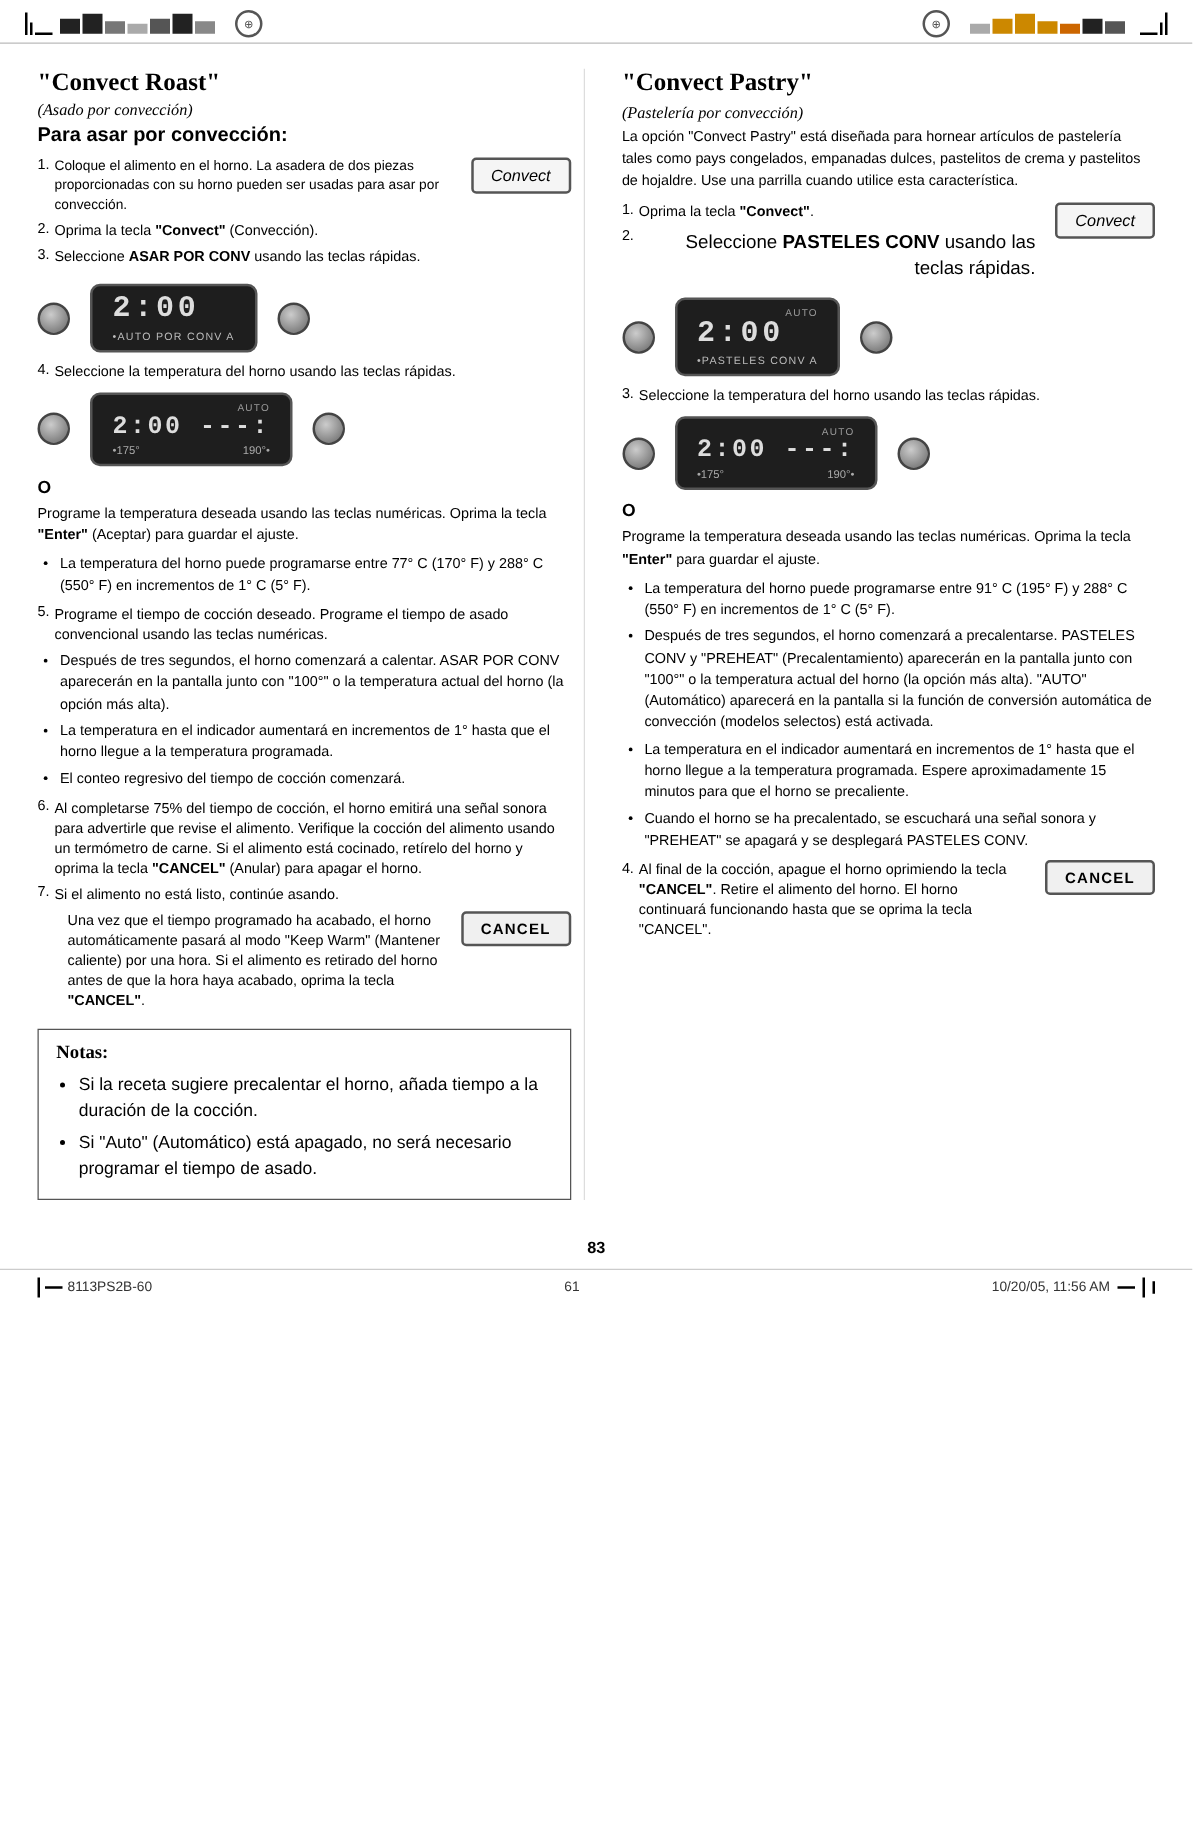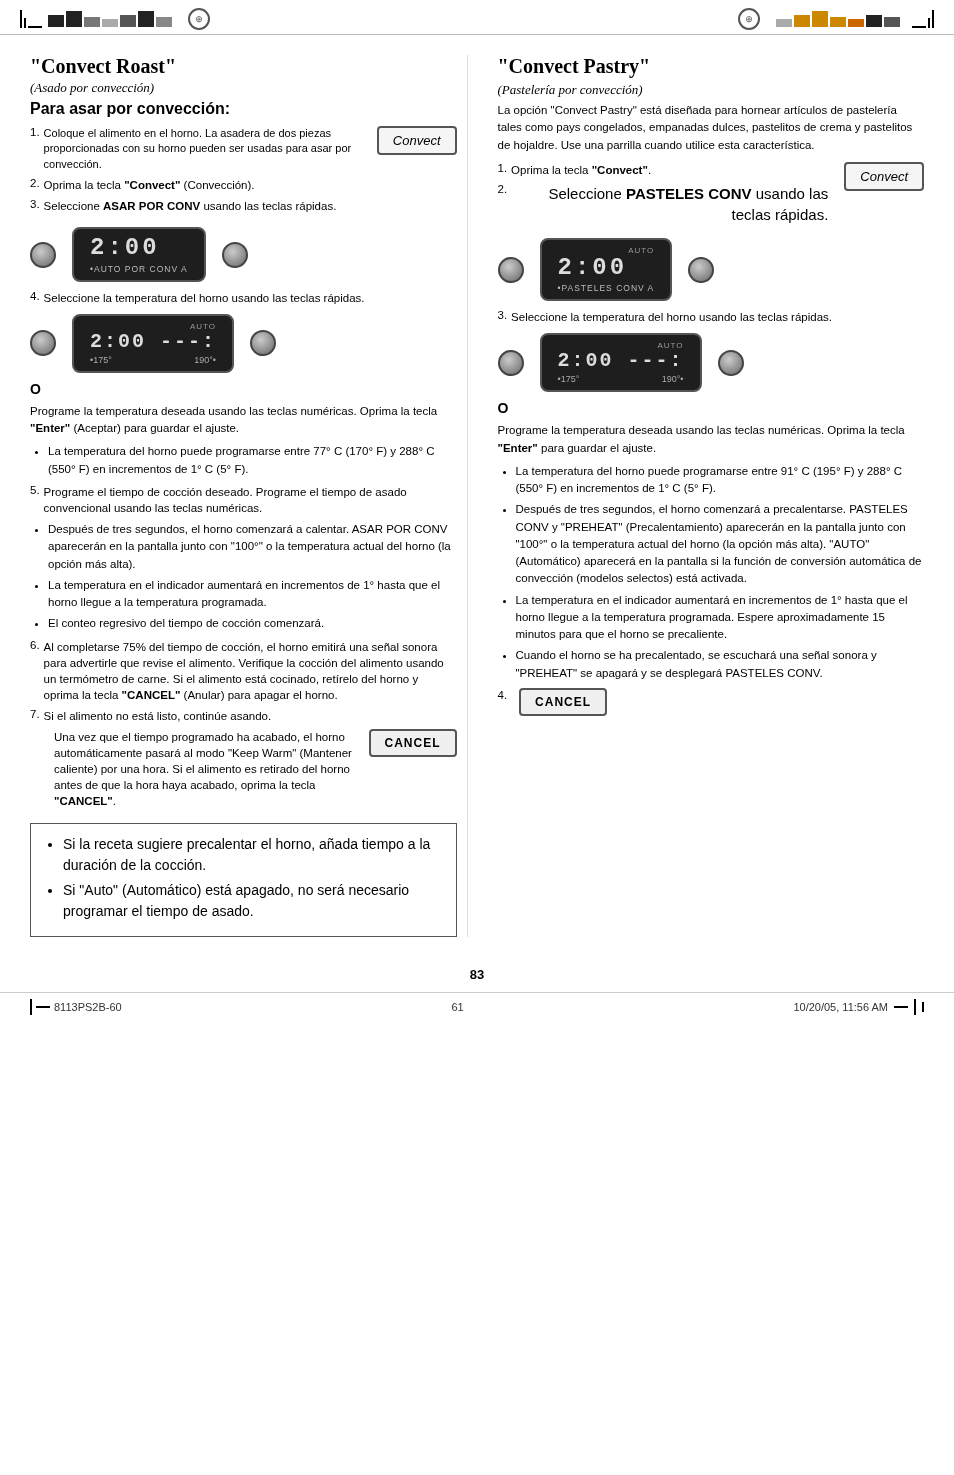--- a/index.html
+++ b/index.html
@@ -311,20 +311,21 @@
     </div>
 
     <div style="margin-bottom:6px; margin-left:24px;">
       <div style="display:flex; align-items:flex-start; gap:8px;">
         <p style="font-size:11.5px; line-height:1.4; flex:1;">Una vez que el tiempo programado ha acabado, el horno automáticamente pasará al modo "Keep Warm" (Mantener caliente) por una hora. Si el alimento es retirado del horno antes de que la hora haya acabado, oprima la tecla <strong>"CANCEL"</strong>.</p>
         <div class="cancel-btn">CANCEL</div>
       </div>
     </div>
 
     <div class="notes-box">
+      <div class="notes-title">Notas:</div>
       <ul class="notes-list">
         <li>Si la receta sugiere precalentar el horno, añada tiempo a la duración de la cocción.</li>
         <li>Si "Auto" (Automático) está apagado, no será necesario programar el tiempo de asado.</li>
       </ul>
     </div>
 
   </div>
 
   <div class="right-column">
 
@@ -384,20 +385,21 @@
     <ul class="bullet-list">
       <li>La temperatura del horno puede programarse entre 91° C (195° F) y 288° C (550° F) en incrementos de 1° C (5° F).</li>
       <li>Después de tres segundos, el horno comenzará a precalentarse. PASTELES CONV y "PREHEAT" (Precalentamiento) aparecerán en la pantalla junto con "100°" o la temperatura actual del horno (la opción más alta). "AUTO" (Automático) aparecerá en la pantalla si la función de conversión automática de convección (modelos selectos) está activada.</li>
       <li>La temperatura en el indicador aumentará en incrementos de 1° hasta que el horno llegue a la temperatura programada. Espere aproximadamente 15 minutos para que el horno se precaliente.</li>
       <li>Cuando el horno se ha precalentado, se escuchará una señal sonora y "PREHEAT" se apagará y se desplegará PASTELES CONV.</li>
     </ul>
 
     <div style="display:flex; gap:4px; margin-bottom:5px;">
       <span style="font-size:11.5px; flex-shrink:0; margin-top:1px;">4.</span>
       <div style="flex:1; display:flex; align-items:flex-start; gap:8px;">
+        <p style="font-size:11.5px; line-height:1.4; flex:1;">Al final de la cocción, apague el horno oprimiendo la tecla <strong>"CANCEL"</strong>. Retire el alimento del horno. El horno continuará funcionando hasta que se oprima la tecla "CANCEL".</p>
         <div class="cancel-btn">CANCEL</div>
       </div>
     </div>
 
   </div>
 </div>
 
 <div class="page-number">83</div>
 
 <div class="bottom-bar">

